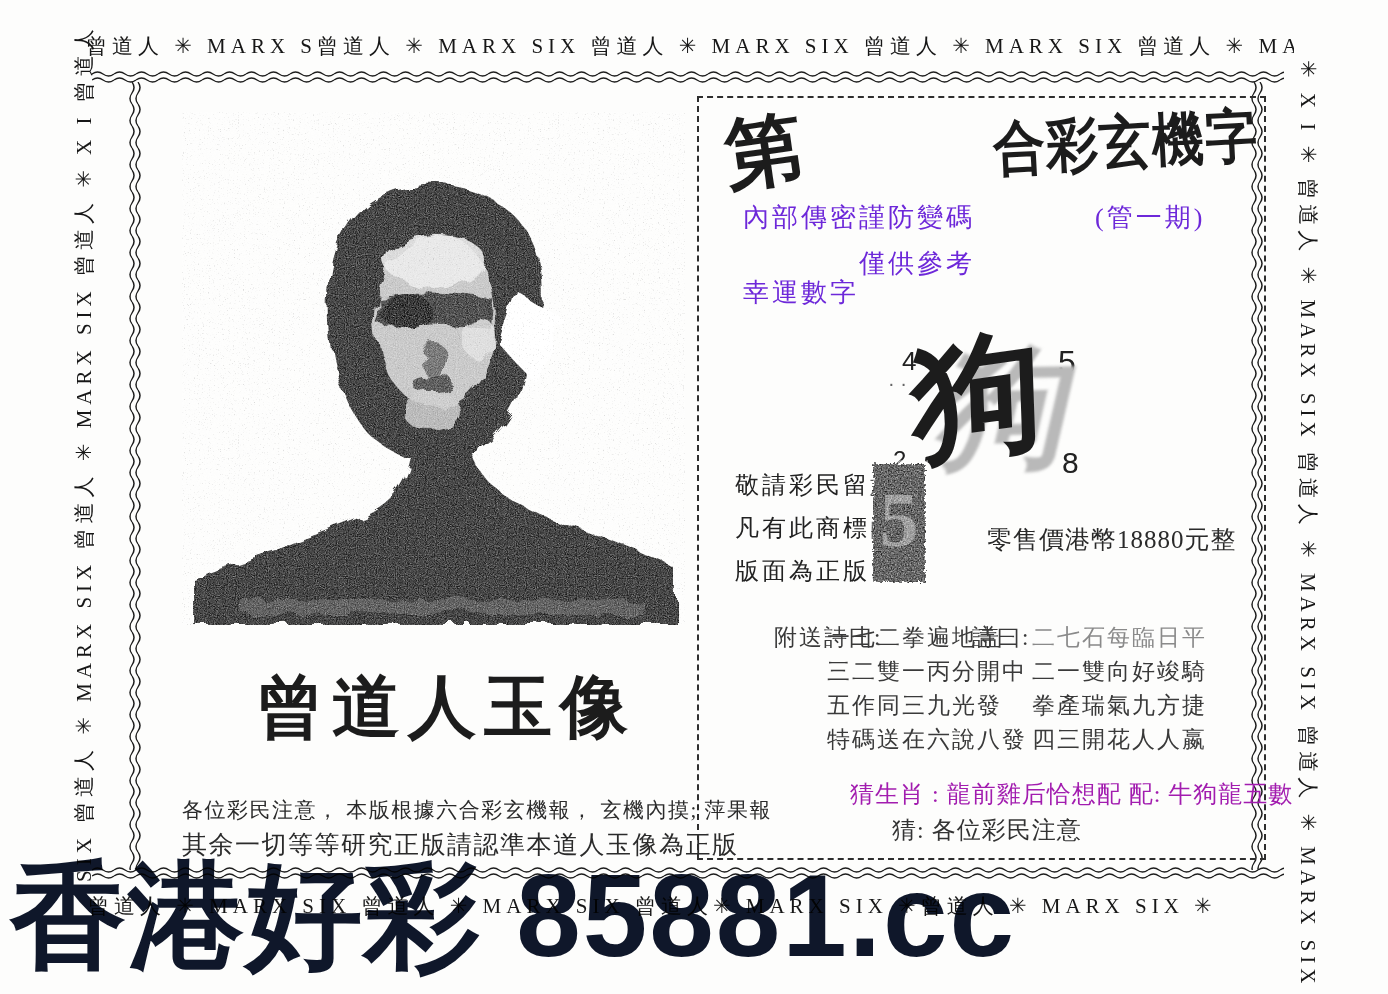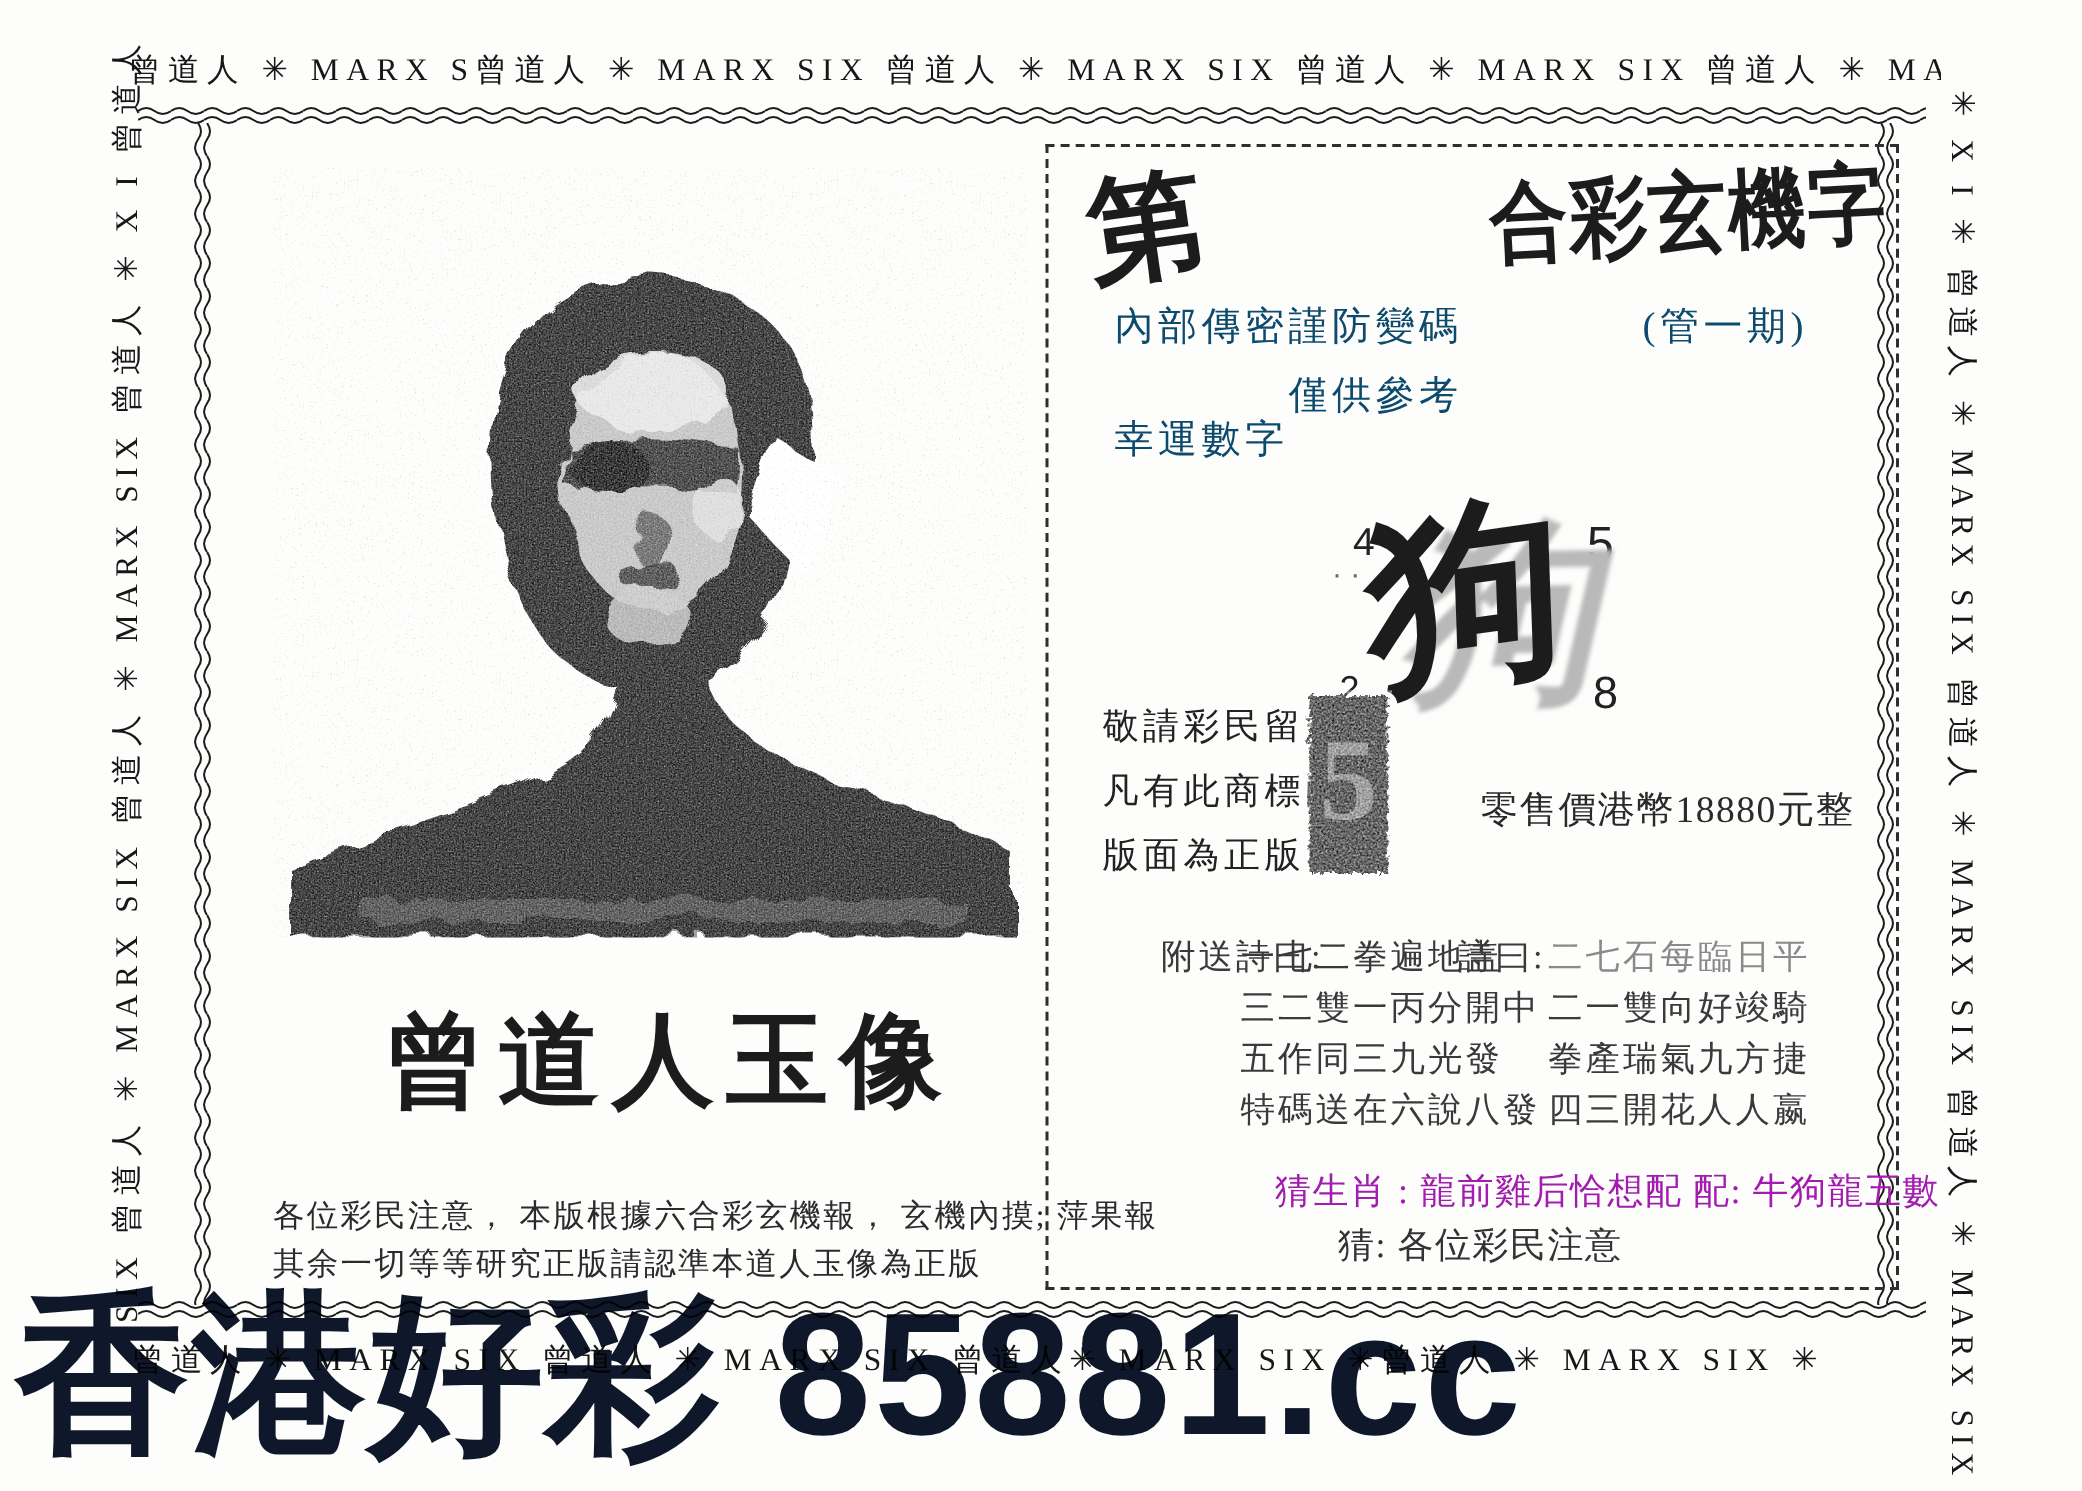--- a/index.html
+++ b/index.html
@@ -4,21 +4,21 @@
 <style>
   html,body{margin:0;padding:0;background:#ffffff;}
   #page{position:relative;width:1388px;height:994px;background:#fdfdfc;overflow:hidden;
         font-family:"Liberation Serif",serif;color:#1c1c1c;}
   .abs{position:absolute;}
   .cjk{font-family:"Liberation Serif","DejaVu Serif",serif;}
   .brush{font-weight:700;}
   .border-text{font-size:21px;letter-spacing:5px;white-space:nowrap;color:#171717;}
   .v-strip{transform-origin:0 0;}
   .panel{border:2px dashed #2e2e2e;}
-  .bodytext{font-size:26px;letter-spacing:3px;color:#0c4a6e;}
+  .bodytext{font-size:26px;letter-spacing:3px;color:#6d28d9;}
   .poem{font-size:23px;letter-spacing:2px;color:#3a3a3a;white-space:nowrap;}
   .faded{color:#8a8a8a;}
   .small-num{font-family:"Liberation Sans",sans-serif;color:#222;}
   #watermark{font-family:"Liberation Sans",sans-serif;font-weight:bold;font-size:116px;
              letter-spacing:2px;white-space:nowrap;mix-blend-mode:multiply;line-height:1;}
   #zodiac-char{font-size:132px;font-weight:bold;transform:rotate(-8deg) skewX(-6deg);line-height:1;}
   #zodiac-shadow{font-size:132px;font-weight:bold;color:#b9b9b9;filter:blur(1.5px);
                  transform:rotate(-1deg) skewX(-14deg);line-height:1;}
   .notice-big{font-size:24px;letter-spacing:3px;line-height:43px;color:#222;}
 </style>
@@ -108,21 +108,21 @@
           <rect x="60" y="488" width="400" height="14" fill="#555555" opacity="0.6"></rect>
         </g>
         <rect width="503" height="513" filter="url(#pf-wspeck)" opacity="0.55"></rect>
         <rect width="503" height="513" filter="url(#pf-dspeck)" opacity="0.35"></rect>
       </svg>
     </div>
 
     <div class="abs cjk brush" style="left:256px;top:662px;font-size:68px;letter-spacing:8px;white-space:nowrap;">曾道人玉像</div>
 
     <div class="abs cjk" style="left:182px;top:796px;font-size:21px;letter-spacing:1.5px;white-space:nowrap;color:#2b2b2b;">各位彩民注意， 本版根據六合彩玄機報， 玄機內摸; 萍果報</div>
-    <div class="abs cjk" style="left:182px;top:828px;font-size:21px;letter-spacing:1.5px;white-space:nowrap;color:#2b2b2b;">其余一切等等研究正版請認準本道人玉像為正版</div>
+    <div class="abs cjk" style="left:182px;top:828px;font-size:25px;letter-spacing:1.5px;white-space:nowrap;color:#2b2b2b;">其余一切等等研究正版請認準本道人玉像為正版</div>
   </div>
 
   <div class="abs panel" style="left:697px;top:96px;width:565px;height:760px;">
 
     <div class="abs cjk brush" style="left:26px;top:2px;font-size:78px;transform:rotate(-8deg);">第</div>
 
     <div class="abs cjk brush" style="left:294px;top:10px;font-size:52px;letter-spacing:1px;white-space:nowrap;transform:rotate(-3deg) scaleY(1.12);">合彩玄機字</div>
 
     <div class="abs cjk bodytext" style="left:44px;top:102px;">內部傳密</div>
     <div class="abs cjk bodytext" style="left:160px;top:102px;">謹防變碼</div>

